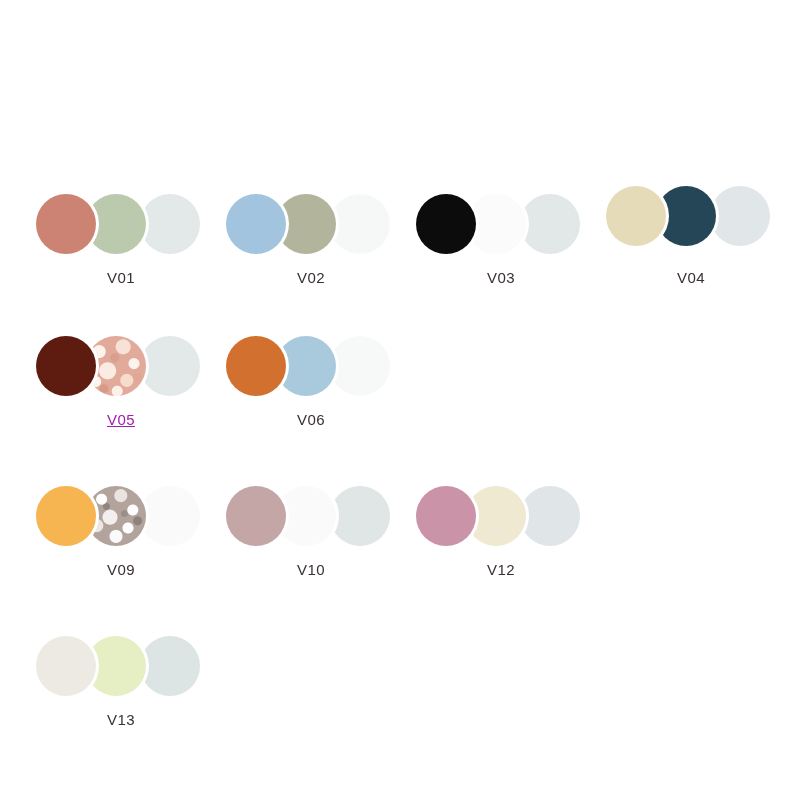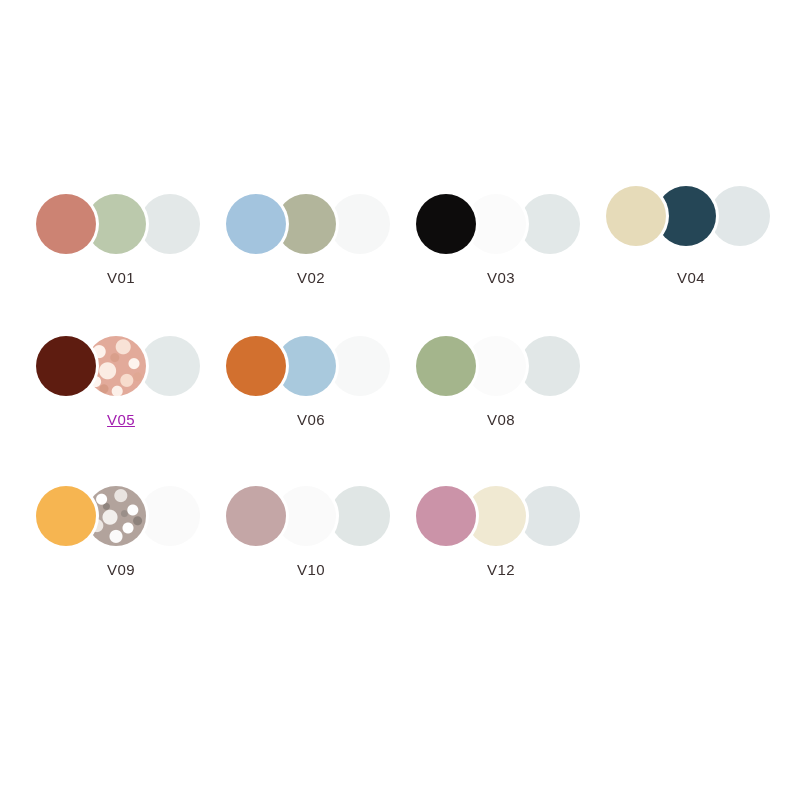--- a/index.html
+++ b/index.html
@@ -130,28 +130,20 @@
         <div class="swatch-label" style="color: #a21caf; text-decoration: underline;">V05</div>
       </div>
       <div class="swatch-cell">
         <div class="circle-cluster">
           <div class="swatch-circle pos-0" style="background-color: rgb(210, 112, 47);"></div>
           <div class="swatch-circle pos-1" style="background-color: rgb(169, 201, 221);"></div>
           <div class="swatch-circle pos-2" style="background-color: rgb(247, 248, 248);"></div>
         </div>
         <div class="swatch-label" style="color: rgb(59, 48, 48);">V06</div>
       </div>
-      <div class="swatch-cell">
-        <div class="circle-cluster">
-          <div class="swatch-circle pos-0" style="background-color: rgb(164, 181, 140);"></div>
-          <div class="swatch-circle pos-1" style="background-color: rgb(251, 251, 251);"></div>
-          <div class="swatch-circle pos-2" style="background-color: rgb(225, 231, 231);"></div>
-        </div>
-        <div class="swatch-label" style="color: rgb(59, 48, 48);">V08</div>
-      </div>
     </div>
     <div class="swatch-row" style="top: 486px;">
       <div class="swatch-cell">
         <div class="circle-cluster">
           <div class="swatch-circle pos-0" style="background-color: rgb(246, 181, 81);"></div>
           <div class="swatch-circle pos-1 glitter" style="background-color: rgb(178, 163, 156); background-image: radial-gradient(circle at 26% 22%, rgb(255, 255, 255) 0px, rgb(255, 255, 255) 5px, transparent 6px), radial-gradient(circle at 58% 16%, rgb(233, 228, 224) 0px, rgb(233, 228, 224) 6px, transparent 7px), radial-gradient(circle at 78% 40%, rgb(253, 253, 253) 0px, rgb(253, 253, 253) 5px, transparent 6px), radial-gradient(circle at 40% 52%, rgb(242, 239, 236) 0px, rgb(242, 239, 236) 7px, transparent 8px), radial-gradient(circle at 70% 70%, rgb(255, 255, 255) 0px, rgb(255, 255, 255) 5px, transparent 6px), radial-gradient(circle at 18% 66%, rgb(236, 231, 227) 0px, rgb(236, 231, 227) 6px, transparent 7px), radial-gradient(circle at 50% 84%, rgb(251, 250, 250) 0px, rgb(251, 250, 250) 6px, transparent 7px), radial-gradient(circle at 86% 58%, rgb(141, 130, 124) 0px, rgb(141, 130, 124) 4px, transparent 5px), radial-gradient(circle at 34% 34%, rgb(143, 132, 126) 0px, rgb(143, 132, 126) 3px, transparent 4px), radial-gradient(circle at 64% 46%, rgb(154, 143, 137) 0px, rgb(154, 143, 137) 3px, transparent 4px);"></div>
           <div class="swatch-circle pos-2" style="background-color: rgb(250, 250, 250);"></div>
         </div>
         <div class="swatch-label" style="color: rgb(59, 48, 48);">V09</div>
       </div>
@@ -165,13 +157,23 @@
       </div>
       <div class="swatch-cell">
         <div class="circle-cluster">
           <div class="swatch-circle pos-0" style="background-color: rgb(203, 147, 168);"></div>
           <div class="swatch-circle pos-1" style="background-color: rgb(240, 233, 210);"></div>
           <div class="swatch-circle pos-2" style="background-color: rgb(224, 230, 231);"></div>
         </div>
         <div class="swatch-label" style="color: rgb(59, 48, 48);">V12</div>
       </div>
     </div>
+    <div class="swatch-row" style="top: 636px;">
+      <div class="swatch-cell">
+        <div class="circle-cluster">
+          <div class="swatch-circle pos-0" style="background-color: rgb(236, 234, 227);"></div>
+          <div class="swatch-circle pos-1" style="background-color: rgb(230, 238, 196);"></div>
+          <div class="swatch-circle pos-2" style="background-color: rgb(221, 228, 228);"></div>
+        </div>
+        <div class="swatch-label" style="color: rgb(59, 48, 48);">V13</div>
+      </div>
+    </div>
   </div>
 
 </body></html>

